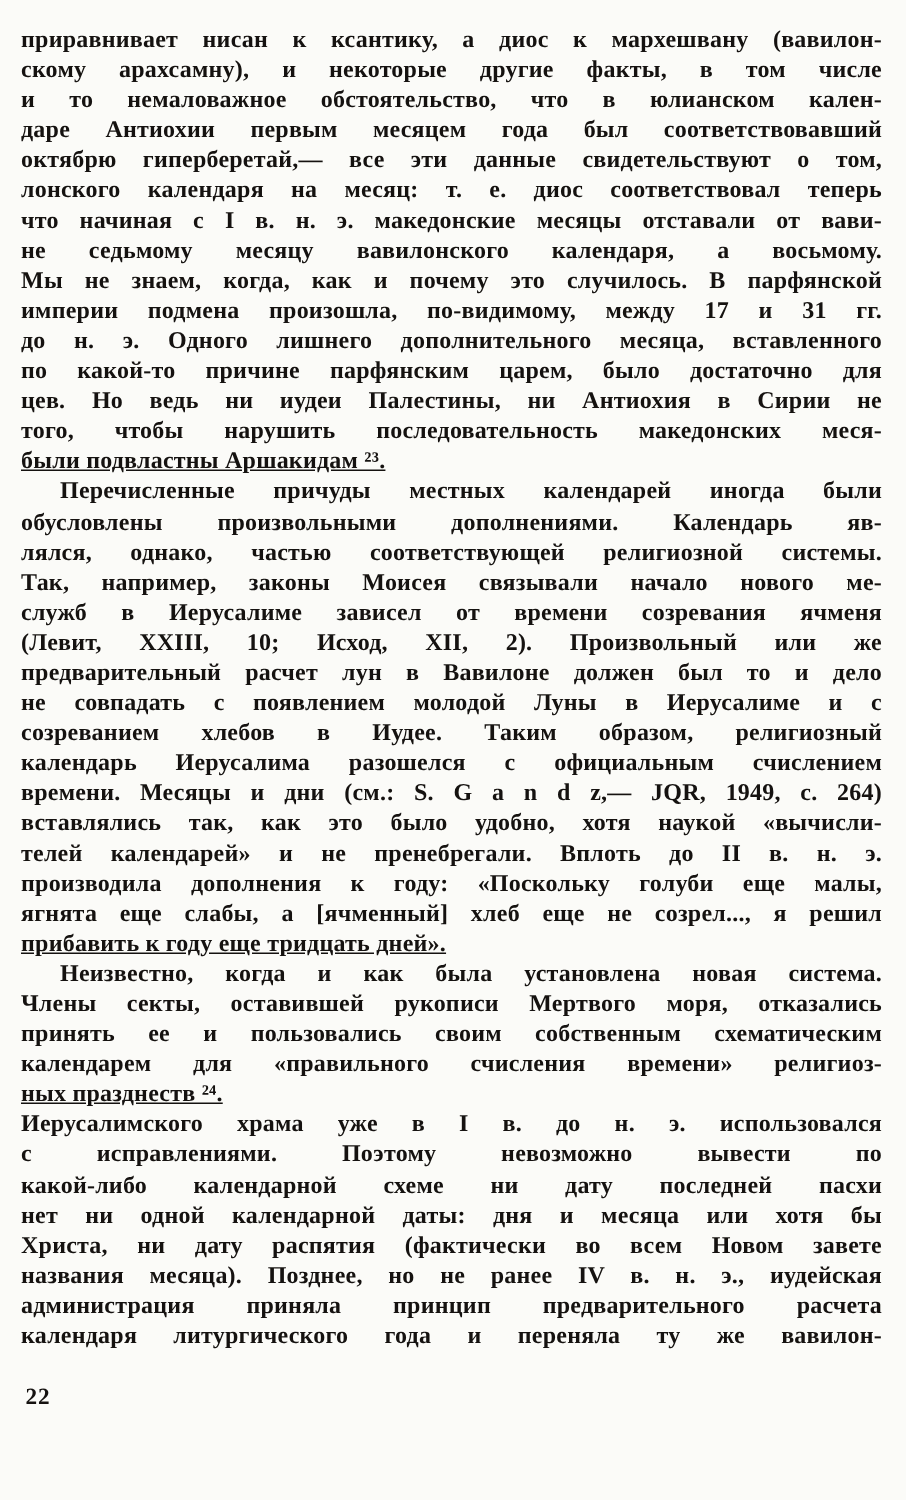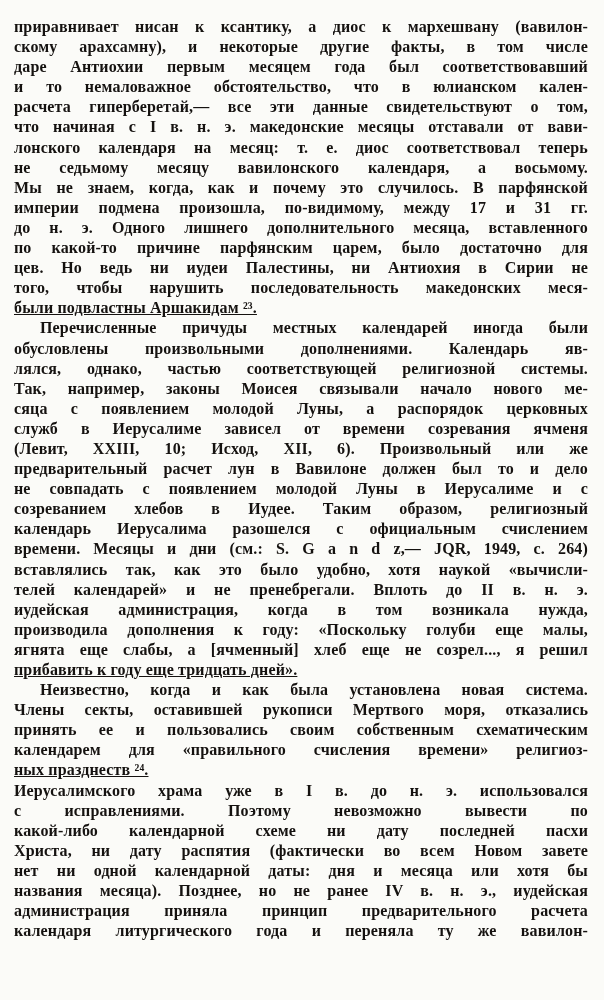--- a/index.html
+++ b/index.html
@@ -47,58 +47,57 @@
     letter-spacing: 0.5px;
   }
 </style>
 </head>
 <body>
 
 <div class="page">
   <div class="text-block">
       <div class="text-line">приравнивает нисан к ксантику, а диос к мархешвану (вавилон-</div>
       <div class="text-line">скому арахсамну), и некоторые другие факты, в том числе</div>
+      <div class="text-line">и то немаловажное обстоятельство, что в юлианском кален-</div>
       <div class="text-line">даре Антиохии первым месяцем года был соответствовавший</div>
-      <div class="text-line">и то немаловажное обстоятельство, что в юлианском кален-</div>
-      <div class="text-line">расчета гиперберетай,— все эти данные свидетельствуют о том,</div>
+      <div class="text-line">октябрю гиперберетай,— все эти данные свидетельствуют о том,</div>
+      <div class="text-line">лонского календаря на месяц: т. е. диос соответствовал теперь</div>
       <div class="text-line">что начиная с I в. н. э. македонские месяцы отставали от вави-</div>
-      <div class="text-line">лонского календаря на месяц: т. е. диос соответствовал теперь</div>
       <div class="text-line">не седьмому месяцу вавилонского календаря, а восьмому.</div>
       <div class="text-line">Мы не знаем, когда, как и почему это случилось. В парфянской</div>
       <div class="text-line">империи подмена произошла, по-видимому, между 17 и 31 гг.</div>
       <div class="text-line">до н. э. Одного лишнего дополнительного месяца, вставленного</div>
       <div class="text-line">по какой-то причине парфянским царем, было достаточно для</div>
       <div class="text-line">цев. Но ведь ни иудеи Палестины, ни Антиохия в Сирии не</div>
       <div class="text-line">того, чтобы нарушить последовательность македонских меся-</div>
       <div class="text-line last-left">были подвластны Аршакидам ²³.</div>
       <div class="text-line indent">Перечисленные причуды местных календарей иногда были</div>
       <div class="text-line">обусловлены произвольными дополнениями. Календарь яв-</div>
       <div class="text-line">лялся, однако, частью соответствующей религиозной системы.</div>
       <div class="text-line">Так, например, законы Моисея связывали начало нового ме-</div>
-      <div class="text-line">сяца с появлением молодой Луны, а распорядок церковных</div>
       <div class="text-line">служб в Иерусалиме зависел от времени созревания ячменя</div>
-      <div class="text-line">(Левит, XXIII, 10; Исход, XII, 6). Произвольный или же</div>
+      <div class="text-line">(Левит, XXIII, 10; Исход, XII, 2). Произвольный или же</div>
       <div class="text-line">предварительный расчет лун в Вавилоне должен был то и дело</div>
       <div class="text-line">не совпадать с появлением молодой Луны в Иерусалиме и с</div>
       <div class="text-line">созреванием хлебов в Иудее. Таким образом, религиозный</div>
       <div class="text-line">календарь Иерусалима разошелся с официальным счислением</div>
       <div class="text-line">времени. Месяцы и дни (см.: S. G a n d z,— JQR, 1949, с. 264)</div>
       <div class="text-line">вставлялись так, как это было удобно, хотя наукой «вычисли-</div>
       <div class="text-line">телей календарей» и не пренебрегали. Вплоть до II в. н. э.</div>
-      <div class="text-line">иудейская администрация, когда в том возникала нужда,</div>
       <div class="text-line">производила дополнения к году: «Поскольку голуби еще малы,</div>
       <div class="text-line">ягнята еще слабы, а [ячменный] хлеб еще не созрел..., я решил</div>
       <div class="text-line last-left">прибавить к году еще тридцать дней».</div>
       <div class="text-line indent">Неизвестно, когда и как была установлена новая система.</div>
       <div class="text-line">Члены секты, оставившей рукописи Мертвого моря, отказались</div>
       <div class="text-line">принять ее и пользовались своим собственным схематическим</div>
       <div class="text-line">календарем для «правильного счисления времени» религиоз-</div>
       <div class="text-line last-left">ных празднеств ²⁴.</div>
       <div class="text-line">Иерусалимского храма уже в I в. до н. э. использовался</div>
       <div class="text-line">с исправлениями. Поэтому невозможно вывести по</div>
       <div class="text-line">какой-либо календарной схеме ни дату последней пасхи</div>
+      <div class="text-line">нет ни одной календарной даты: дня и месяца или хотя бы</div>
       <div class="text-line">Христа, ни дату распятия (фактически во всем Новом завете</div>
-      <div class="text-line">нет ни одной календарной даты: дня и месяца или хотя бы</div>
       <div class="text-line">названия месяца). Позднее, но не ранее IV в. н. э., иудейская</div>
       <div class="text-line">администрация приняла принцип предварительного расчета</div>
       <div class="text-line">календаря литургического года и переняла ту же вавилон-</div>
     </div>
+  <div class="page-number">22</div>
 </div>
 
 </body></html>

